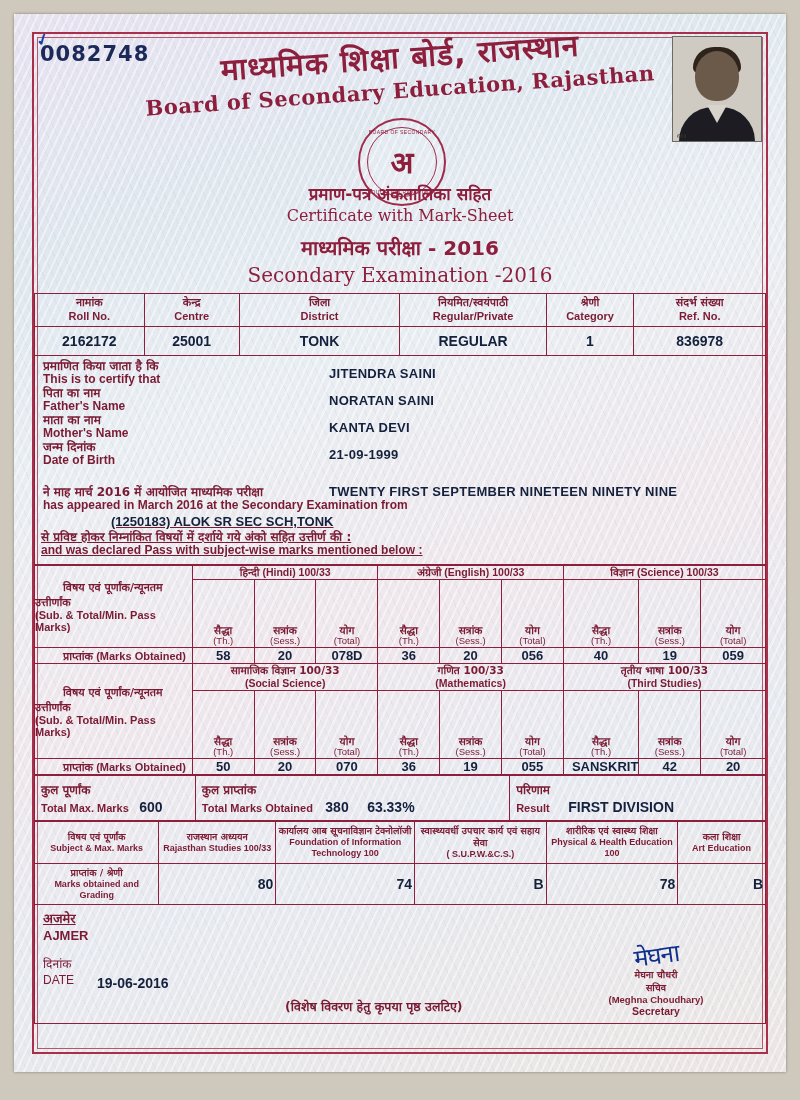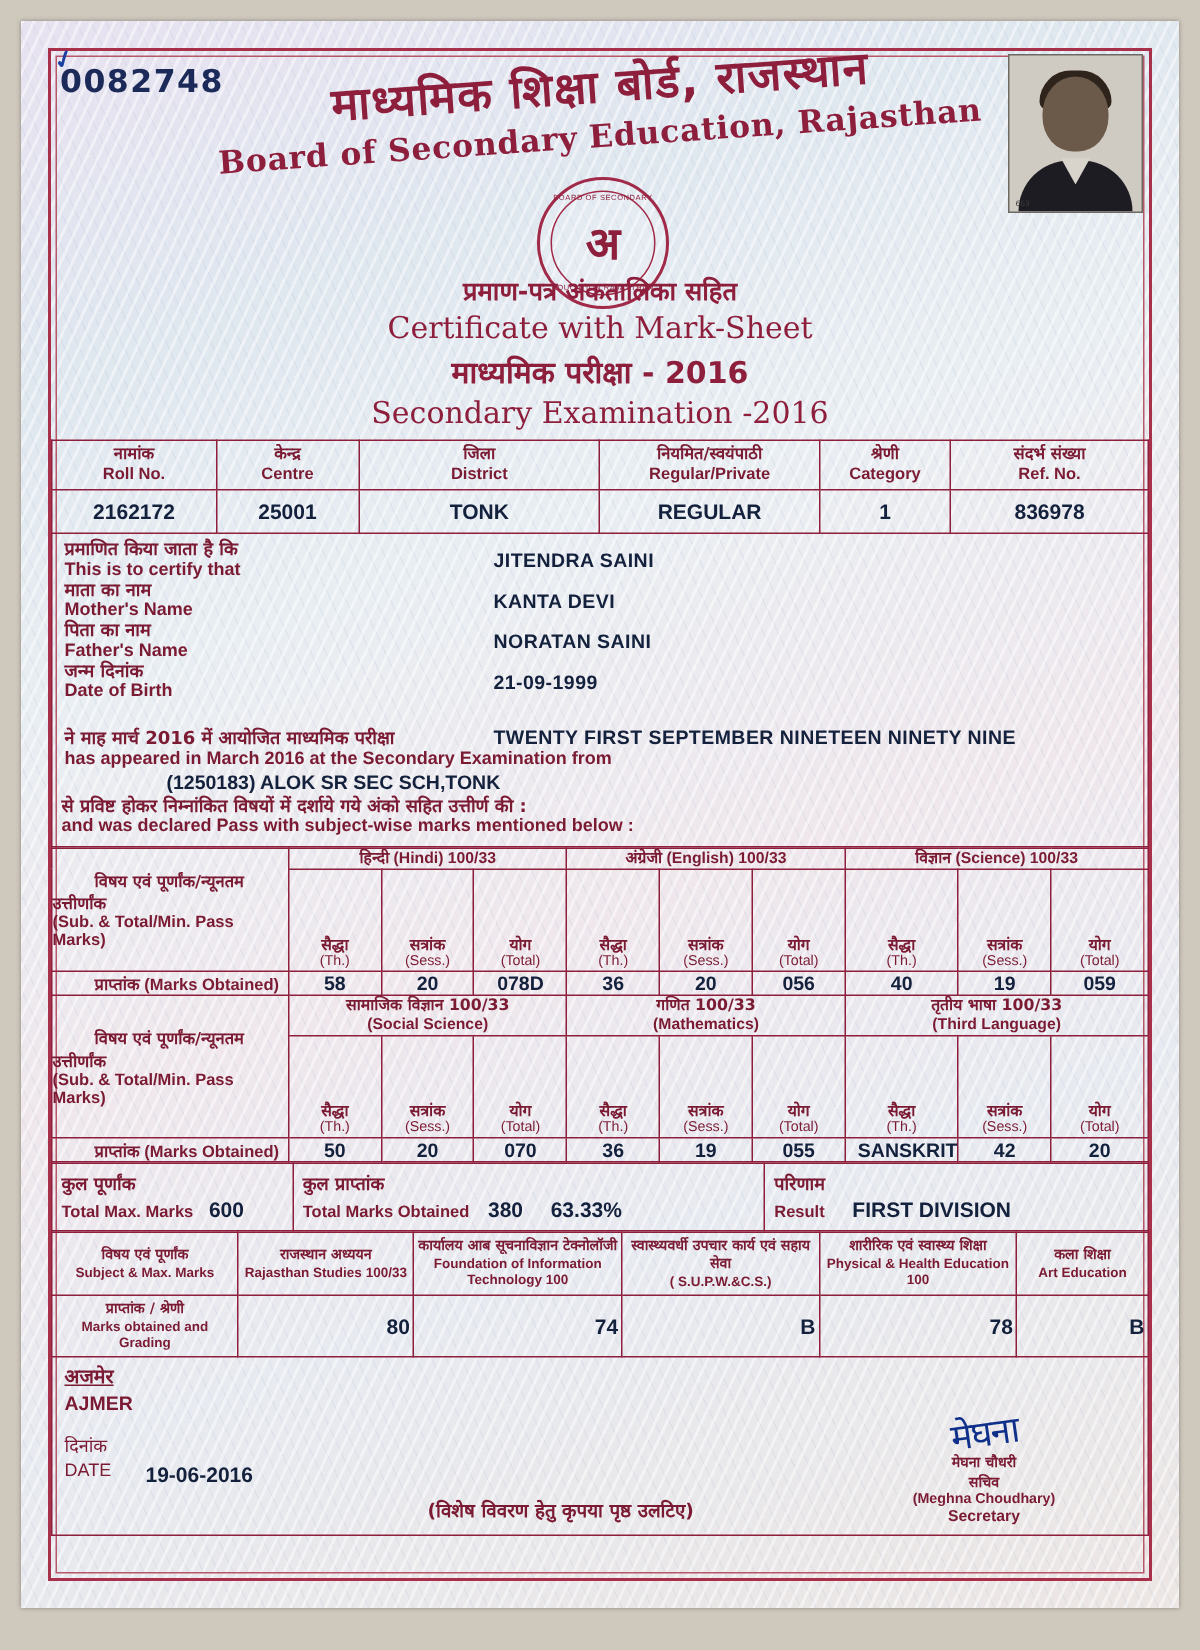--- a/index.html
+++ b/index.html
@@ -116,21 +116,21 @@
     position:absolute;left:0;right:0;top:9px;text-align:center;
     font-size:5px;color:#8d1f3d;letter-spacing:.4px;
   }
   .seal .ring-txt.b{top:auto;bottom:9px;}
   .sub-hi{
     position:absolute;left:0;right:0;top:150px;text-align:center;
     font-family:"DejaVu Sans", sans-serif;font-size:17px;font-weight:bold;color:#8d1f3d;
   }
   .sub-en{
     position:absolute;left:0;right:0;top:174px;text-align:center;
-    font-family:"DejaVu Serif", serif;font-size:20px;color:#8d1f3d;
+    font-family:"DejaVu Serif", serif;font-size:16px;color:#8d1f3d;
   }
   .exam-hi{
     text-align:center;font-family:"DejaVu Sans", sans-serif;
     font-size:20px;font-weight:bold;color:#8d1f3d;margin-top:2px;
   }
   .exam-en{
     text-align:center;font-family:"DejaVu Serif", serif;
     font-size:20px;color:#8d1f3d;margin-top:2px;
   }
   
@@ -149,20 +149,21 @@
   }
   .roll{font-size:17px;}
   .top-table{margin-top:6px;}
   
   .particulars{
     position:relative;
     border-left:1px solid #8d1f3d;border-right:1px solid #8d1f3d;
     border-bottom:1px solid #8d1f3d;
     padding:4px 6px 6px 6px;
     min-height:170px;
+    text-decoration:underline;
   }
   .prow{position:relative;height:27px;}
   .lab{
     position:absolute;left:2px;top:0;width:250px;
     font-size:12px;line-height:1.15;color:#7a1a33;
   }
   .lab .hi{font-family:"DejaVu Sans",sans-serif;font-weight:bold;display:block;font-size:12px;}
   .lab .en{display:block;font-size:12px;font-weight:bold;}
   .val{
     position:absolute;left:288px;top:6px;
@@ -334,31 +335,31 @@
       <div class="particulars">
         <div class="prow">
           <div class="lab">
             <span class="hi">प्रमाणित किया जाता है कि</span>
             <span class="en">This is to certify that</span>
           </div>
           <div class="val">JITENDRA SAINI</div>
         </div>
         <div class="prow">
           <div class="lab">
+            <span class="hi">पिता का नाम</span>
+            <span class="en">Father's Name</span>
+          </div>
+          <div class="val">NORATAN SAINI</div>
+        </div>
+        <div class="prow">
+          <div class="lab">
             <span class="hi">माता का नाम</span>
             <span class="en">Mother's Name</span>
           </div>
           <div class="val">KANTA DEVI</div>
-        </div>
-        <div class="prow">
-          <div class="lab">
-            <span class="hi">पिता का नाम</span>
-            <span class="en">Father's Name</span>
-          </div>
-          <div class="val">NORATAN SAINI</div>
         </div>
         <div class="prow">
           <div class="lab">
             <span class="hi">जन्म दिनांक</span>
             <span class="en">Date of Birth</span>
           </div>
           <div class="val">21-09-1999</div>
         </div>
         <div class="fullline">
           <div class="lab">
@@ -447,21 +448,21 @@
           <td colspan="3" class="sublabel-2">
             <span class="hi">सामाजिक विज्ञान 100/33</span>
             <span>(Social Science)</span>
           </td>
           <td colspan="3" class="sublabel-2">
             <span class="hi">गणित 100/33</span>
             <span>(Mathematics)</span>
           </td>
           <td colspan="3" class="sublabel-2">
             <span class="hi">तृतीय भाषा 100/33</span>
-            <span>(Third Language)</span>
+            <span>(Third Studies)</span>
           </td>
         </tr>
         <tr>
           <td class="colhead">
                 <span class="hi">सैद्धा</span>
                 <span class="en">(Th.)</span>
               </td>
           <td class="colhead">
                 <span class="hi">सत्रांक</span>
                 <span class="en">(Sess.)</span>

